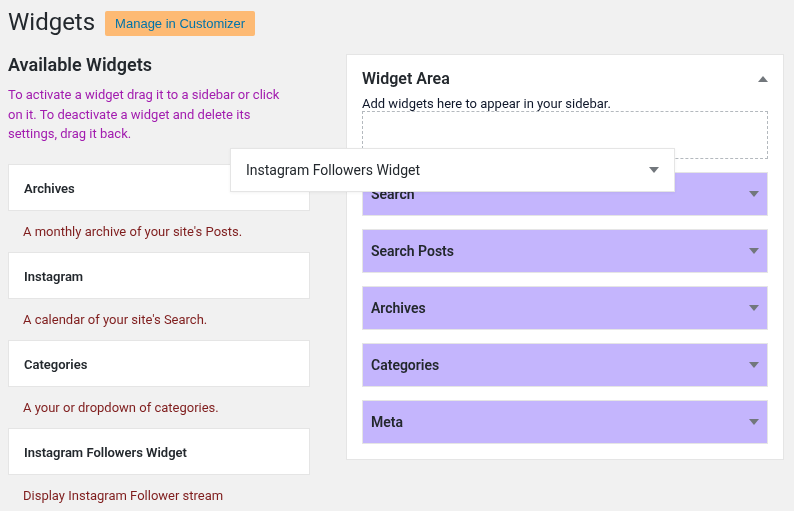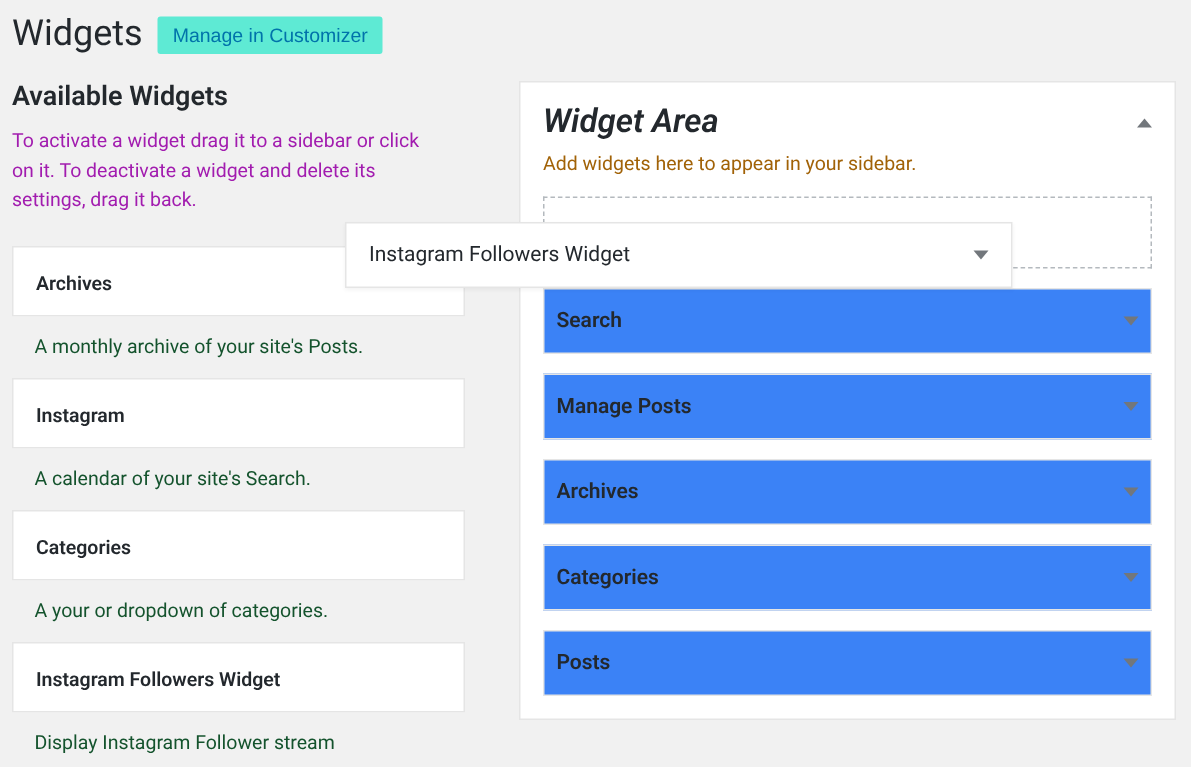--- a/index.html
+++ b/index.html
@@ -1,41 +1,41 @@
 <!DOCTYPE html>
 <html><head>
 <meta charset="utf-8">
 <style>
 * { box-sizing: border-box; margin: 0; padding: 0; }
 body { font-family: -apple-system, BlinkMacSystemFont, "Segoe UI", Roboto, "Helvetica Neue", Arial, sans-serif; background: #f1f1f1; color: #23282d; width: 794px; height: 511px; overflow: hidden; position: relative; }
 
 .wrap { padding: 8px 10px 8px 8px; }
 .header { display: flex; align-items: flex-end; gap: 10px; margin-bottom: 18px; }
 .header h1 { font-size: 24px; font-weight: 400; color: #23282d; }
-.manage-btn { background: #5eead4; color: #0073aa; border: none; padding: 5px 10px; font-size: 13px; cursor: pointer; border-radius: 2px; }
+.manage-btn { background: #fdba74; color: #0073aa; border: none; padding: 5px 10px; font-size: 13px; cursor: pointer; border-radius: 2px; }
 
 .columns { display: flex; gap: 36px; }
 .left { width: 302px; }
 .right { flex: 1; }
 
 .left h2 { font-size: 18px; font-weight: 600; margin-bottom: 10px; }
 .left .desc { font-size: 13px; color: #a21caf; line-height: 1.5; margin-bottom: 20px; max-width: 280px; }
 
 .available-widget { background: #fff; border: 1px solid #e5e5e5; padding: 13px 15px; margin-bottom: 0; }
 .available-widget .title { font-size: 13px; font-weight: 600; color: #23282d; }
-.widget-desc { font-size: 13px; color: #14532d; padding: 13px 15px 13px 15px; }
+.widget-desc { font-size: 13px; color: #7f1d1d; padding: 13px 15px 13px 15px; }
 
 .widget-area-panel { background: #fff; border: 1px solid #e5e5e5; padding: 14px 15px 15px 15px; }
 .wa-header { display: flex; justify-content: space-between; align-items: center; margin-bottom: 8px; }
-.wa-title { font-size: 22px; font-weight: 600; font-style: italic; }
-.wa-desc { font-size: 13px; color: #a16207; margin-bottom: 14px; }
+.wa-title { font-size: 16px; font-weight: 600; }
+.wa-desc { font-size: 13px; color: #0f172a; }
 
 .dropzone { border: 1px dashed #b4b9be; height: 48px; margin-bottom: 13px; }
 
-.sidebar-widget { background: #3b82f6; border: 1px solid #e5e5e5; padding: 13px 8px; margin-bottom: 13px; display: flex; justify-content: space-between; align-items: center; cursor: pointer; text-align: right; }
+.sidebar-widget { background: #c4b5fd; border: 1px solid #e5e5e5; padding: 13px 8px; margin-bottom: 13px; display: flex; justify-content: space-between; align-items: center; cursor: pointer; text-align: right; }
 .sidebar-widget .sw-title { font-size: 14px; font-weight: 600; color: #23282d; }
 
 .tri-down { width: 0; height: 0; border-left: 5px solid transparent; border-right: 5px solid transparent; border-top: 6px solid #72777c; }
 .tri-up { width: 0; height: 0; border-left: 5px solid transparent; border-right: 5px solid transparent; border-bottom: 6px solid #72777c; }
 
 .dragging { position: absolute; left: 230px; top: 148px; width: 445px; background: #fff; border: 1px solid #e5e5e5; padding: 13px 15px; display: flex; justify-content: space-between; align-items: center; box-shadow: 0 1px 3px rgba(0,0,0,0.05); z-index: 50; }
 .dragging .sw-title { font-size: 14px; font-weight: 400; color: #23282d; }
 </style>
 </head>
 <body>
@@ -81,33 +81,33 @@
         </div>
         <div class="wa-desc">Add widgets here to appear in your sidebar.</div>
 
         <div class="dropzone"></div>
 
         <div class="sidebar-widget">
           <span class="sw-title">Search</span>
           <span class="tri-down"></span>
         </div>
         <div class="sidebar-widget">
-          <span class="sw-title">Manage Posts</span>
+          <span class="sw-title">Search Posts</span>
           <span class="tri-down"></span>
         </div>
         <div class="sidebar-widget">
           <span class="sw-title">Archives</span>
           <span class="tri-down"></span>
         </div>
         <div class="sidebar-widget">
           <span class="sw-title">Categories</span>
           <span class="tri-down"></span>
         </div>
         <div class="sidebar-widget" style="margin-bottom:0;">
-          <span class="sw-title">Posts</span>
+          <span class="sw-title">Meta</span>
           <span class="tri-down"></span>
         </div>
       </div>
     </div>
   </div>
 </div>
 
 <div class="dragging">
   <span class="sw-title">Instagram Followers Widget</span>
   <span class="tri-down"></span>

